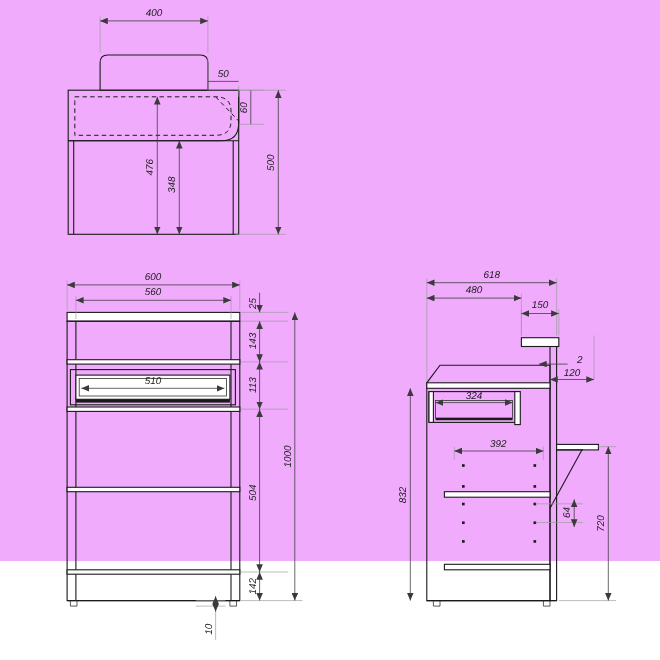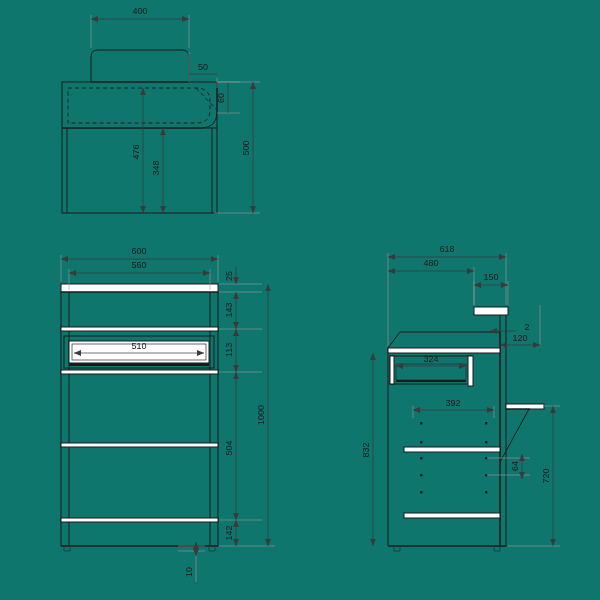--- a/index.html
+++ b/index.html
@@ -9,22 +9,23 @@
   }
   body {
     width: 600px;
     height: 600px;
     font-family: "Liberation Sans", sans-serif;
     overflow: hidden;
   }
   #drawing-root {
     position: relative;
     width: 600px;
-    height: 600px;
-    background: #0f766e;
+    height: 510px;
+    background: #f0abfc;
+    font-style: italic;
   }
   svg#tech-drawing {
     display: block;
     width: 600px;
     height: 600px;
   }
   .obj {
     fill: none;
     stroke: #1a1a1a;
     stroke-width: 1;

